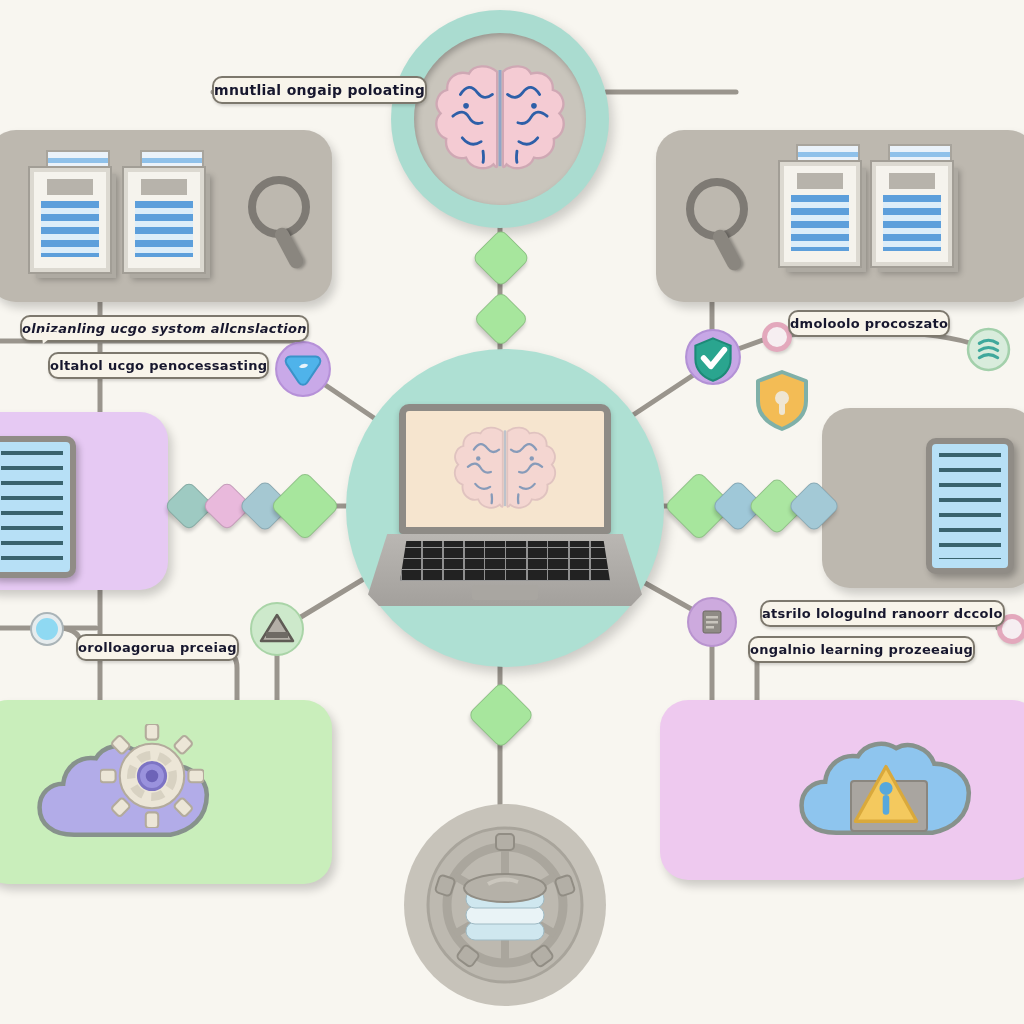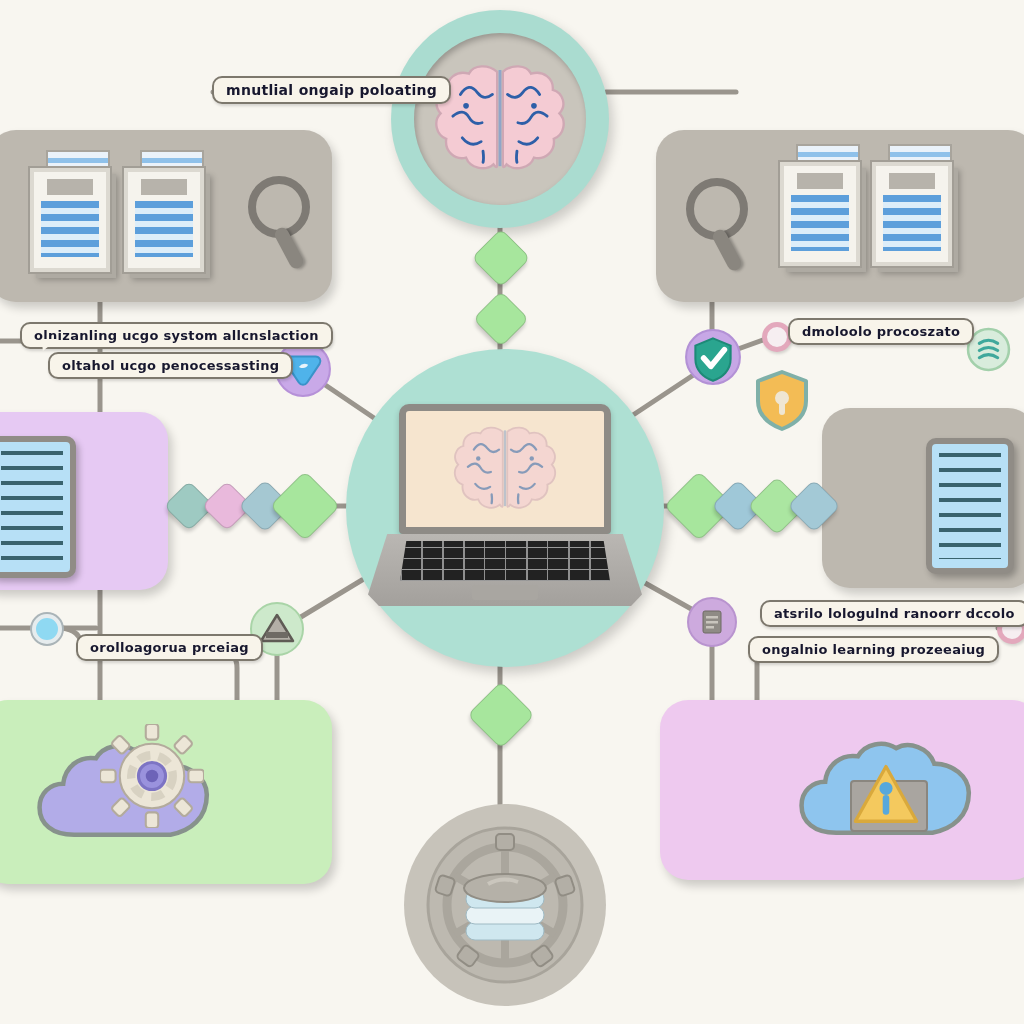--- a/index.html
+++ b/index.html
@@ -18,21 +18,21 @@
   
   .circle{position:absolute;border-radius:50%;z-index:2;}
   .mint{background:#aadcd0;box-shadow:4px 6px 12px rgba(0,0,0,.18);}
   .top-inner{position:absolute;inset:23px;border-radius:50%;background:#c9c5bc;box-shadow:inset 2px 3px 6px rgba(0,0,0,.25);display:flex;align-items:center;justify-content:center;}
 
   
   .medallion{position:absolute;z-index:2;}
 
   
   .pill{position:absolute;background:#f8f4ea;border:2px solid #7d786d;border-radius:10px;
-        padding:4px 12px;font-size:14px;font-weight:600;color:#17172e;white-space:nowrap;
+        padding:4px 0;font-size:14px;font-weight:600;color:#17172e;white-space:nowrap;
         box-shadow:1px 2px 3px rgba(0,0,0,.15);z-index:6;letter-spacing:.3px;}
   .pill.small{font-size:13px;}
   .bubble::after{content:"";position:absolute;left:14px;bottom:-12px;width:0;height:0;
         border:8px solid transparent;border-top:12px solid #f8f4ea;transform:skewX(-30deg);}
 
   
   .dmd{position:absolute;transform:rotate(45deg);border-radius:8px;z-index:5;
        border:1px solid rgba(0,0,0,.15);box-shadow:2px 3px 4px rgba(0,0,0,.18);}
 
   
@@ -327,20 +327,20 @@
   <div class="ring" style="left:762px;top:322px;width:20px;height:20px;"></div>
   <div class="ring" style="left:997px;top:614px;width:20px;height:20px;"></div>
   <div class="badge" style="left:966px;top:327px;">
     <svg width="45" height="45" viewBox="0 0 44 44">
       <circle cx="22" cy="22" r="20" fill="#d8ecdc" stroke="#a3d0ab" stroke-width="2.5"></circle>
       <path d="M13 16 q9 -6 18 0 M13 23 q9 -6 18 0 M13 30 q9 -6 18 0" stroke="#3fa89c" stroke-width="3" fill="none" stroke-linecap="round"></path>
     </svg>
   </div>
 
   <div class="pill" style="left:212px;top:76px;">mnutlial ongaip poloating</div>
-  <div class="pill small bubble" style="left:20px;top:322px;">olnizanling ucgo systom allcnslaction</div>
+  <div class="pill small bubble" style="left:20px;top:315px;font-style:italic;">olnizanling ucgo systom allcnslaction</div>
   <div class="pill small" style="left:48px;top:352px;">oltahol ucgo penocessasting</div>
-  <div class="pill small" style="left:788px;top:318px;">dmoloolo procoszato</div>
+  <div class="pill small" style="left:788px;top:310px;">dmoloolo procoszato</div>
   <div class="pill small" style="left:76px;top:634px;">orolloagorua prceiag</div>
   <div class="pill small" style="left:760px;top:600px;">atsrilo lologulnd ranoorr dccolo</div>
   <div class="pill small" style="left:748px;top:636px;">ongalnio learning prozeeaiug</div>
 
 </div>
 
 </body></html>

